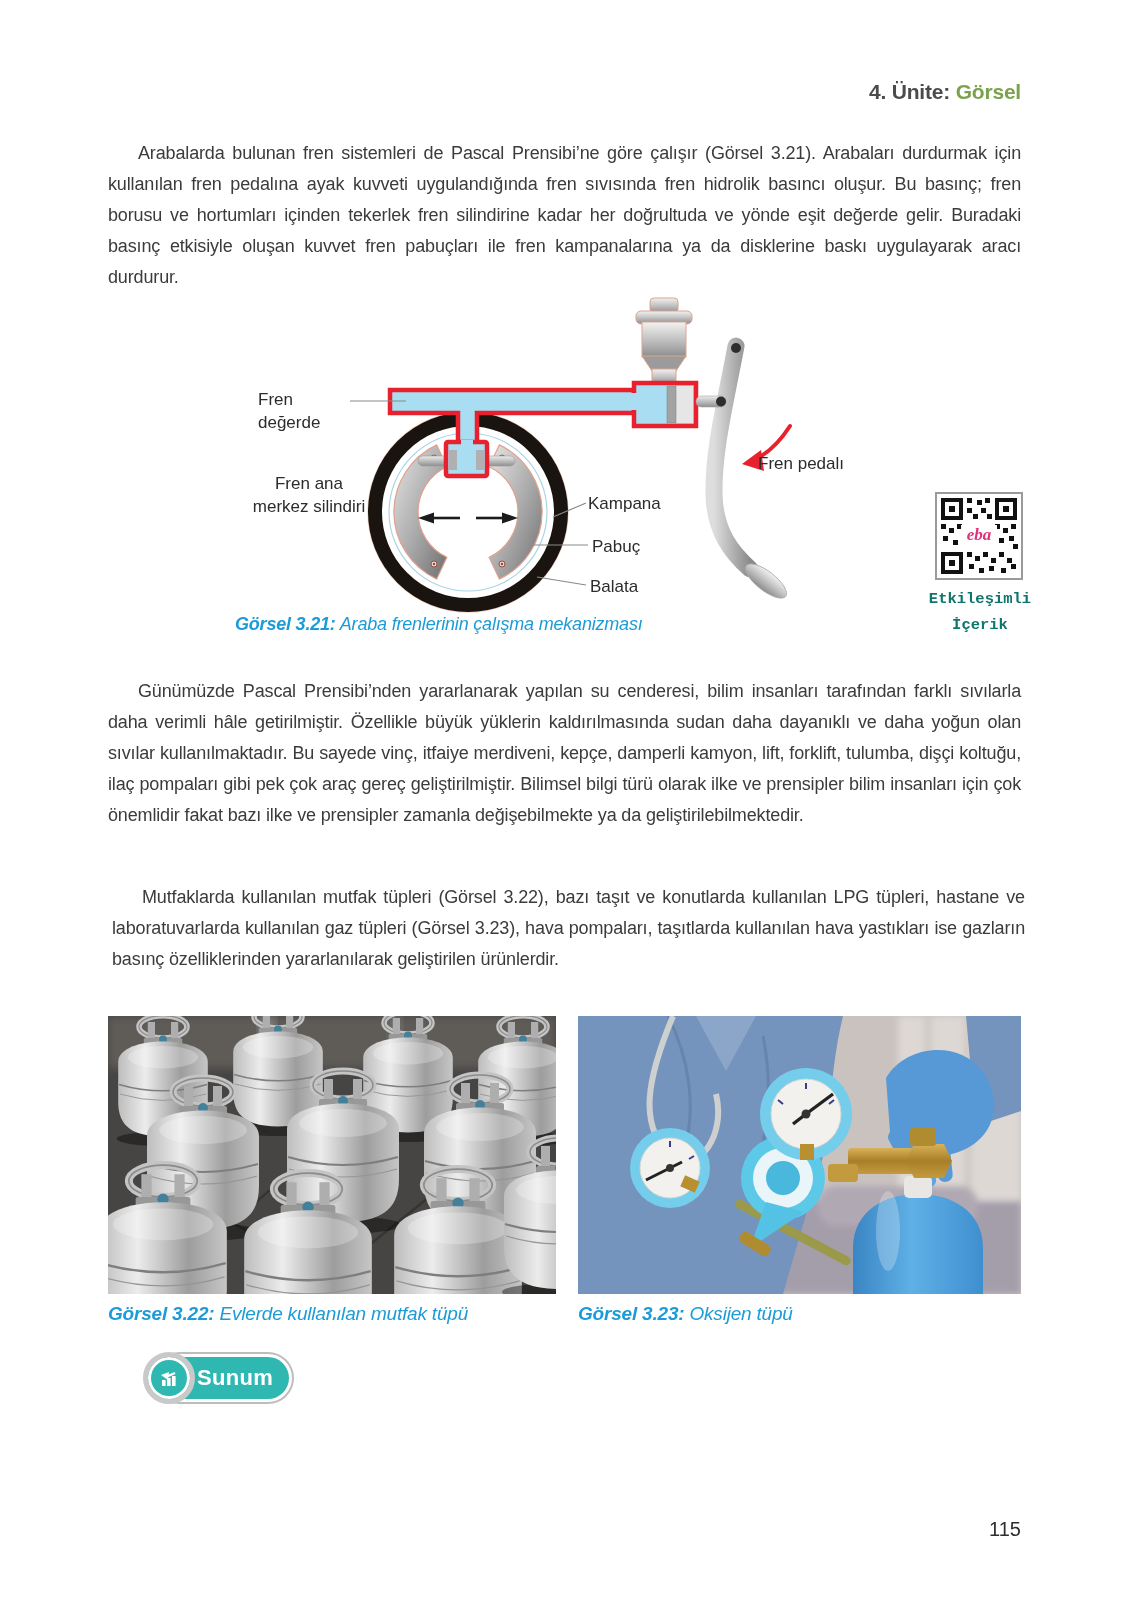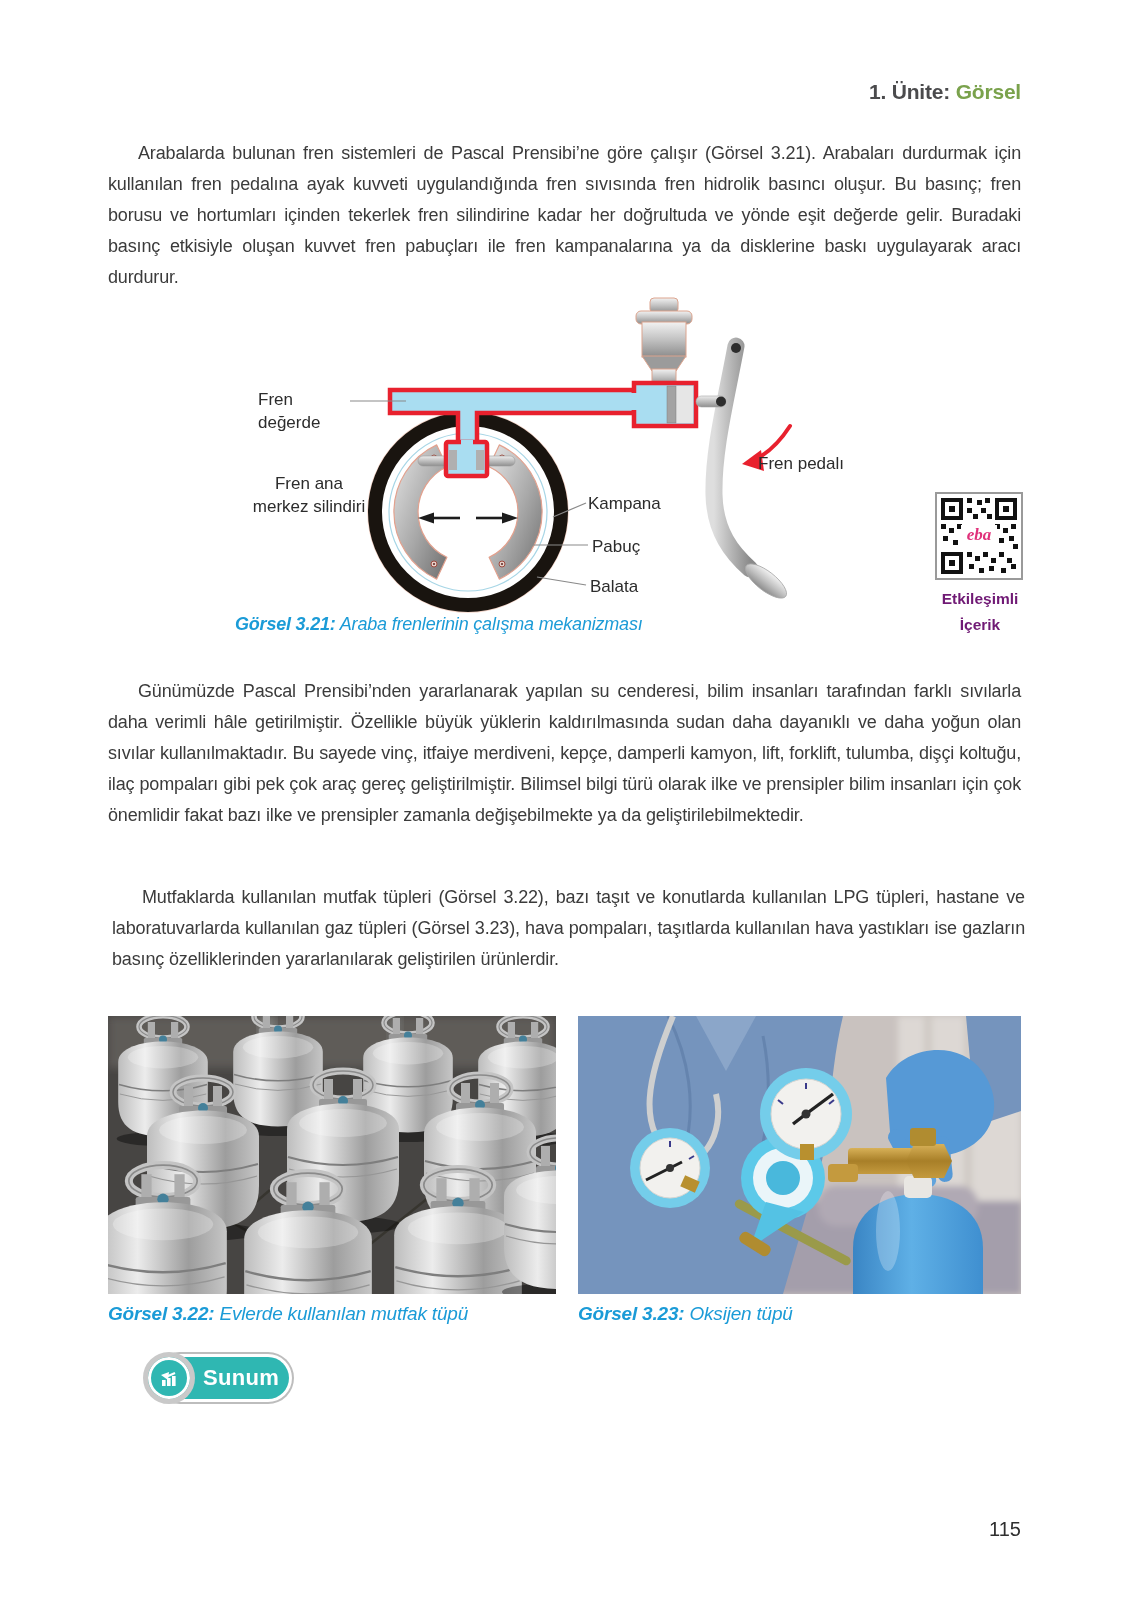--- a/index.html
+++ b/index.html
@@ -15,40 +15,40 @@
   
   .para{left:108px;width:913px;font-size:18px;line-height:31px;text-align:justify;text-indent:30px;letter-spacing:-0.15px;color:#3b3b3b;}
   
   .diagram-wrap{left:230px;top:290px;width:660px;height:335px;}
   .dlabel{position:absolute;font-size:17px;color:#2c2c2c;line-height:23px;}
   .dlabel.center{text-align:center;}
   .fig-caption{font-size:18px;font-style:italic;color:#1b9bd7;letter-spacing:-0.2px;}
   .fig-caption .cap-label{font-weight:bold;}
   
   .qr-box{left:935px;top:492px;width:88px;height:88px;border:2px solid #9a9a9a;background:#7dd3fc;box-sizing:border-box;}
-  .qr-caption{left:915px;top:586px;width:130px;text-align:center;font-size:15.5px;font-weight:bold;color:#701a75;line-height:26px;}
+  .qr-caption{left:915px;top:586px;width:130px;text-align:center;font-size:15.5px;font-weight:bold;color:#0f766e;line-height:26px;font-family:Liberation Mono, monospace;}
   
   .photo{overflow:hidden;background:#777;}
   
   .sunum{left:143px;top:1352px;width:152px;height:52px;}
   .sunum-pill{position:absolute;left:16px;top:5px;width:130px;height:42px;border-radius:22px;background:#2fb7b2;
-    box-shadow:0 0 0 3px #ffffff,0 0 0 5px #bdbdbd;display:flex;align-items:center;justify-content:flex-end;padding-right:10px;box-sizing:border-box;}
+    box-shadow:0 0 0 3px #ffffff,0 0 0 5px #bdbdbd;display:flex;align-items:center;justify-content:flex-end;padding-right:16px;box-sizing:border-box;}
   .sunum-pill span{color:#fff;font-size:22px;font-weight:bold;letter-spacing:.3px;}
   .sunum-circle{position:absolute;left:0;top:0;width:52px;height:52px;border-radius:50%;background:#2fb7b2;
     border:5px solid #c9c9c9;box-sizing:border-box;box-shadow:inset 0 0 0 3px #ffffff;display:flex;align-items:center;justify-content:center;}
   
   .page-num{left:900px;top:1518px;width:121px;text-align:right;font-size:20px;color:#2f2f2f;}
 </style>
 </head>
 <body>
 
 <div class="page">
 
   <div class="abs unit-header">
-    <span class="u-label">1. Ünite:</span>
+    <span class="u-label">4. Ünite:</span>
     <span class="u-title">Görsel</span>
   </div>
 
   <p class="abs para" style="top:138px;margin:0;">Arabalarda bulunan fren sistemleri de Pascal Prensibi’ne göre çalışır (Görsel 3.21). Arabaları durdurmak için kullanılan fren pedalına ayak kuvveti uygulandığında fren sıvısında fren hidrolik basıncı oluşur. Bu basınç; fren borusu ve hortumları içinden tekerlek fren silindirine kadar her doğrultuda ve yönde eşit değerde gelir. Buradaki basınç etkisiyle oluşan kuvvet fren pabuçları ile fren kampanalarına ya da disklerine baskı uygulayarak aracı durdurur.</p>
 
   <div class="abs diagram-wrap">
     <svg width="660" height="335" viewBox="0 0 660 335">
       <defs>
         <linearGradient id="silverV" x1="0" y1="0" x2="0" y2="1">
           <stop offset="0" stop-color="#f2f2f2"></stop>

